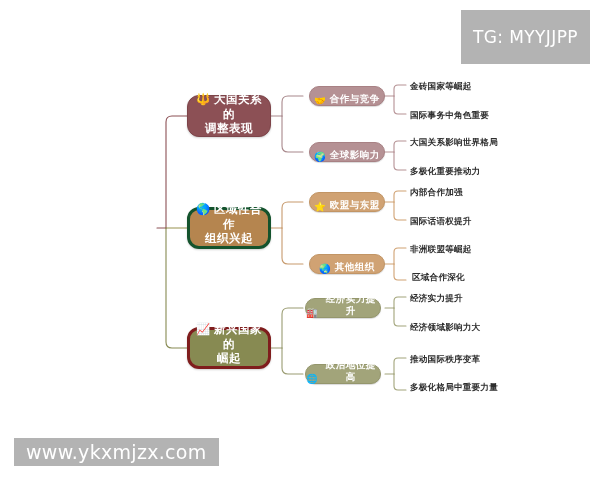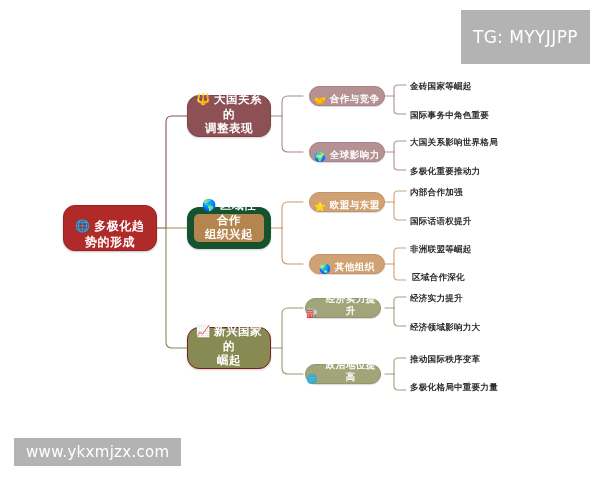--- a/index.html
+++ b/index.html
@@ -46,22 +46,22 @@
   .root .inner{display:block;}
 
   
   .lvl2{
     width:84px;height:42px;
     font-size:11.5px;
     box-shadow:0 1px 2px rgba(0,0,0,.18);
     padding:0 4px;
   }
   .lvl2.c-a{background:#8c5055;border:1px solid #7d4449;}
-  .lvl2.c-b{background:#b5854f;border:7px solid #14532d;}
-  .lvl2.c-c{background:#878a52;border:1px solid #7f1d1d;}
+  .lvl2.c-b{background:#b5854f;border:3px solid #14532d;}
+  .lvl2.c-c{background:#878a52;border:3px solid #7f1d1d;}
 
   
   .lvl3{
     width:76px;height:20px;
     font-size:9.5px;
     font-weight:bold;
     box-shadow:0 1px 1px rgba(0,0,0,.15);
   }
   .lvl3.c-a{background:#b59194;border:1px solid #a88184;}
   .lvl3.c-b{background:#d0a273;border:1px solid #c29565;}
@@ -80,21 +80,21 @@
 
   
   .wm{
     position:absolute;
     background:#b3b3b3;
     color:#ffffff;
     display:flex;align-items:center;
     font-weight:normal;
   }
   #wm-top{right:10px;top:10px;height:30px;padding:12px 12px;font-size:17px;letter-spacing:.4px;}
-  #wm-bottom{left:14px;bottom:14px;height:28px;padding:0 12px;font-size:15px;letter-spacing:.3px;}
+  #wm-bottom{left:14px;bottom:14px;height:28px;padding:0 12px;font-size:19px;letter-spacing:.3px;}
 </style>
 </head>
 <body>
 
 <div id="stage">
 
   <svg id="wires" viewBox="0 0 600 480" width="600" height="480" xmlns="http://www.w3.org/2000/svg">
     <g fill="none" stroke-width="1.1" stroke-linecap="round" stroke-linejoin="round">
 
       <path d="M 157 228 L 166 228" stroke="#8c5055"></path>
@@ -136,27 +136,20 @@
       <path d="M 385 308 L 394 308" stroke="#a2a47a"></path>
       <path d="M 394 308 L 394 301 Q 394 297 398 297 L 406 297" stroke="#a2a47a"></path>
       <path d="M 394 308 L 394 322 Q 394 326 398 326 L 406 326" stroke="#a2a47a"></path>
 
       <path d="M 385 374 L 394 374" stroke="#a2a47a"></path>
       <path d="M 394 374 L 394 362 Q 394 358 398 358 L 406 358" stroke="#a2a47a"></path>
       <path d="M 394 374 L 394 386 Q 394 390 398 390 L 406 390" stroke="#a2a47a"></path>
     </g>
   </svg>
 
-  <div class="node root" style="left:63px;top:205px;">
-    <div class="inner">
-      <span class="ico">🌐</span><span>多极化趋</span>
-      <br>
-      <span>势的形成</span>
-    </div>
-  </div>
 
   <div class="node lvl2 c-a" style="left:187px;top:95px;">
     <div>
       <span class="ico">🔱</span><span>大国关系的</span>
       <br>
       <span>调整表现</span>
     </div>
   </div>
 
   <div class="node lvl3 c-a" style="left:309px;top:86px;">

